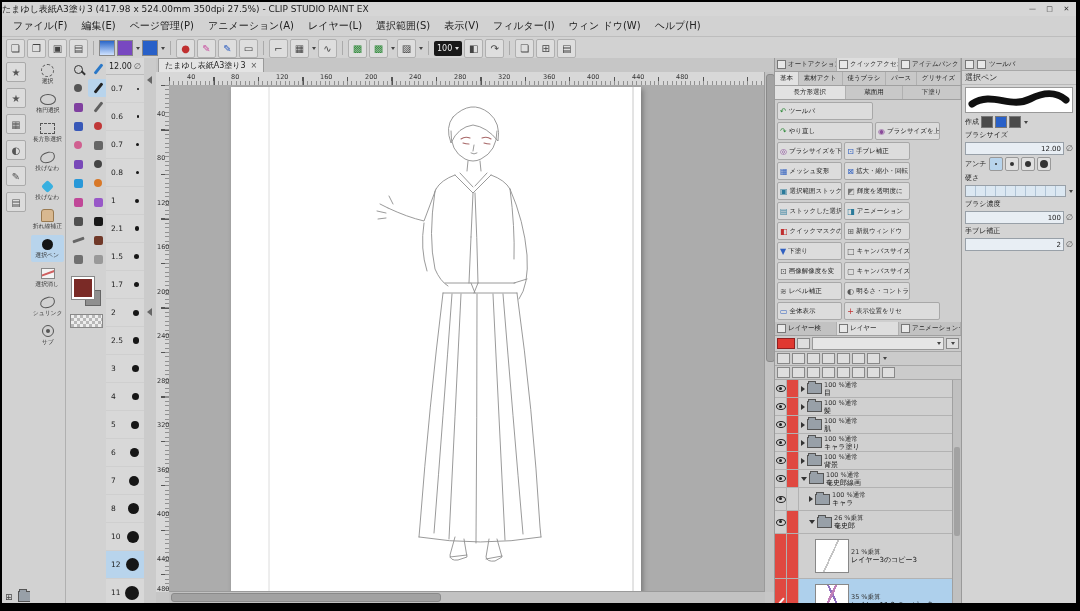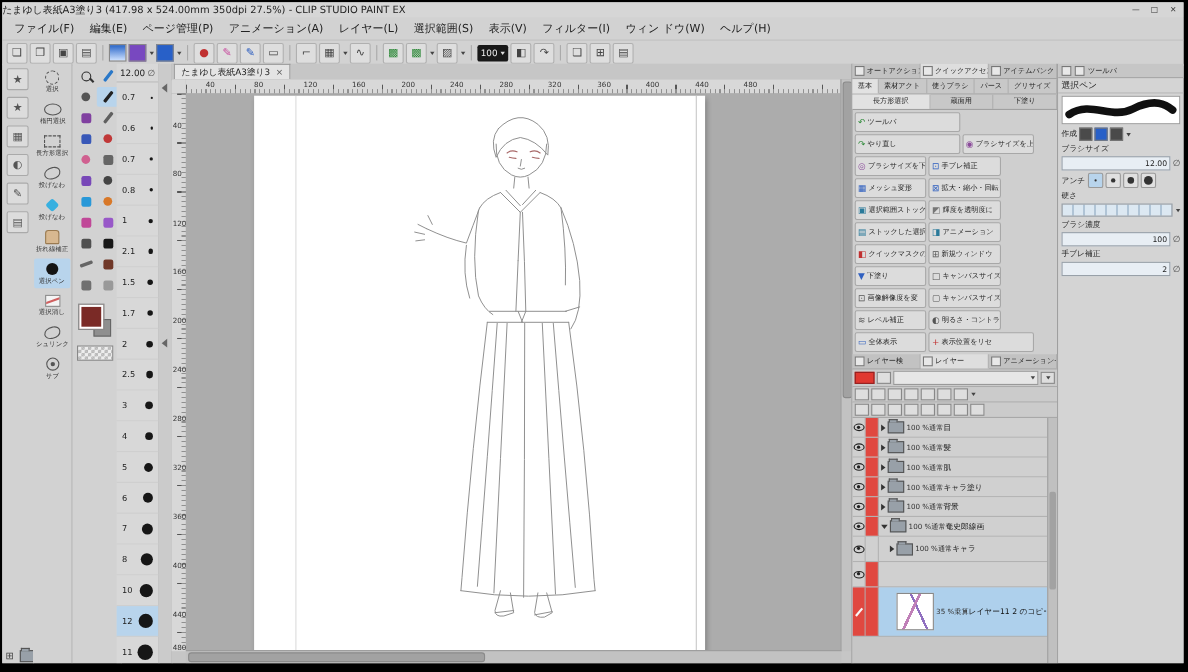--- a/index.html
+++ b/index.html
@@ -119,21 +119,21 @@
 .lrow.sel{background:#aed0ec}
 .gut{width:11px;flex:none;display:flex;align-items:center;justify-content:center;border-right:1px solid #b2b2b2}
 .gut.red{background:#e04840}
 .eye{width:8px;height:5px;border:1px solid #222;border-radius:50%;position:relative}
 .eye:after{content:"";position:absolute;left:2px;top:0.5px;width:3px;height:3px;background:#222;border-radius:50%}
 .pencil{width:2px;height:9px;background:#f8f8f8;transform:rotate(40deg)}
 .lc{flex:1;display:flex;align-items:center;gap:2px;padding:1px 2px;overflow:hidden}
 .ind1{padding-left:10px}.ind2{padding-left:16px}
 .arr{width:0;height:0;border-left:4px solid #333;border-top:3px solid transparent;border-bottom:3px solid transparent;flex:none}
 .arr.open{border-left:3px solid transparent;border-right:3px solid transparent;border-top:4px solid #333;border-bottom:none}
-.lt{display:flex;flex-direction:row;overflow:hidden;line-height:8px}
+.lt{display:flex;flex-direction:column;overflow:hidden;line-height:8px}
 .meta{font-size:6.5px;color:#333;white-space:nowrap}
 .nm{font-size:7px;color:#111;white-space:nowrap}
 .h17{height:17px}.h22{height:22px}.h44{height:44px}
 .thumbbox{width:32px;height:32px;background:#fff;border:1px solid #888;flex:none}
 .t1{background-image:linear-gradient(115deg,transparent 46%,#c4c4c4 46%,#c4c4c4 50%,transparent 50%)}
 .t2{background-image:linear-gradient(115deg,transparent 40%,#c080b8 40%,#c080b8 46%,transparent 46%),linear-gradient(65deg,transparent 55%,#9070c0 55%,#9070c0 60%,transparent 60%)}
 
 .tprop{position:absolute;right:0;top:0;width:114px;bottom:0;background:#d4d4d4;display:flex;flex-direction:column}
 .tpminitabs{height:12px;display:flex;align-items:center;gap:3px;padding:0 3px;background:#c6c6c6;border-bottom:1px solid #a8a8a8;font-size:6.5px;flex:none}
 .tptitle{height:13px;display:flex;align-items:center;gap:3px;padding:0 3px;font-size:8px;border-bottom:1px solid #b8b8b8;flex:none}
@@ -791,20 +791,39 @@
                   <span class="meta">100 %通常</span>
                   <span class="nm">キャラ</span>
                 </span>
               </span>
           </div>
           <div class="lrow h22">
             <span class="gut">
                 <span class="eye"></span>
               </span>
             <span class="gut red"></span>
+            <span class="lc ind1">
+                <span class="arr open"></span>
+                <span class="fold"></span>
+                <span class="lt">
+                  <span class="meta">26 %乗算</span>
+                  <span class="nm">奄史郎</span>
+                </span>
+              </span>
+          </div>
+          <div class="lrow h44">
+            <span class="gut red"></span>
+            <span class="gut red"></span>
+            <span class="lc ind2">
+                <span class="thumbbox t1"></span>
+                <span class="lt">
+                  <span class="meta">21 %乗算</span>
+                  <span class="nm">レイヤー3のコピー3</span>
+                </span>
+              </span>
           </div>
           <div class="lrow h44 sel">
             <span class="gut red">
                 <span class="pencil"></span>
               </span>
             <span class="gut red"></span>
             <span class="lc ind2">
                 <span class="thumbbox t2"></span>
                 <span class="lt">
                   <span class="meta">35 %乗算</span>

